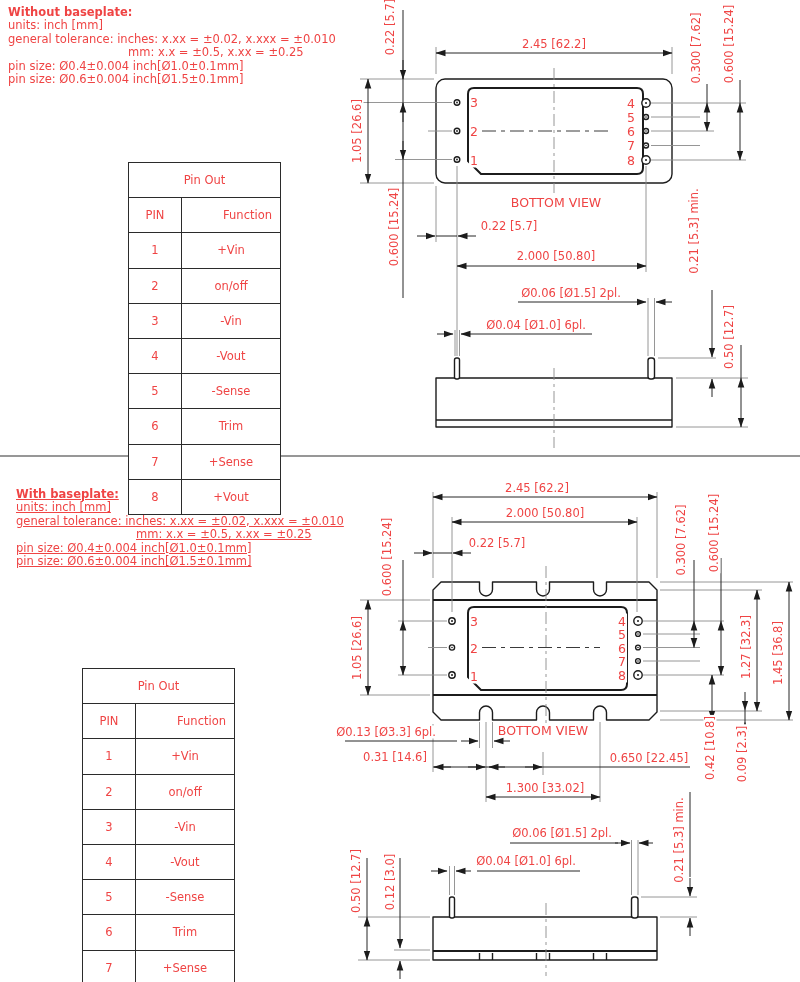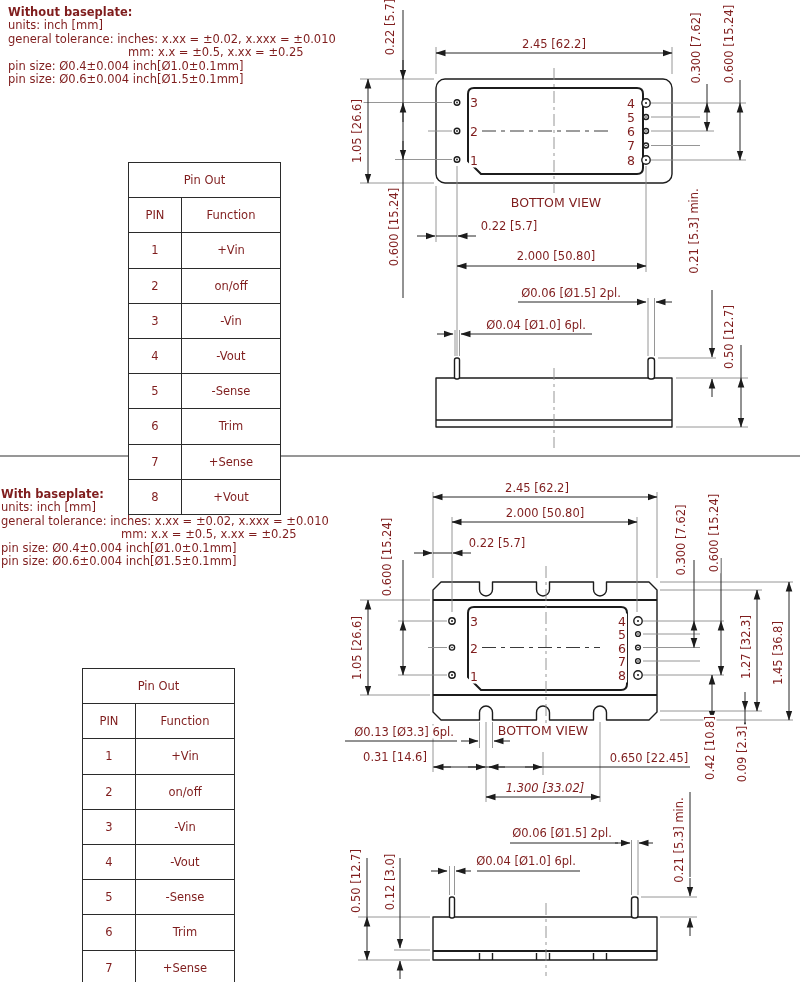--- a/index.html
+++ b/index.html
@@ -1,17 +1,17 @@
 <!DOCTYPE html>
 <html><head>
 <meta charset="utf-8">
 <style>
   html,body { margin:0; padding:0; background:#fff; }
   .page { position:relative; width:800px; height:982px; background:#fff; overflow:hidden;
-          font-family:"DejaVu Sans","Liberation Sans",sans-serif; color:#7f1d1d; }
+          font-family:"DejaVu Sans","Liberation Sans",sans-serif; color:#ef4444; }
   svg.linework { position:absolute; left:0; top:0; }
   .s  { stroke:#1c1c1c; stroke-width:1.4; fill:none; stroke-linejoin:round; }
   .sf { stroke:#1c1c1c; stroke-width:1.4; fill:#fff; stroke-linejoin:round; }
   .sb { stroke:#1c1c1c; stroke-width:2; fill:#fff; stroke-linejoin:round; }
   .s2 { stroke:#1c1c1c; stroke-width:2.2; fill:none; }
   .d  { stroke:#262626; stroke-width:1; fill:none; }
   .e  { stroke:#8a8a8a; stroke-width:0.9; fill:none; }
   .c  { stroke:#8a8a8a; stroke-width:0.9; fill:none; stroke-dasharray:12 4 3 4; }
   .c2 { stroke:#3a3a3a; stroke-width:1; fill:none; stroke-dasharray:14 5 4 5; }
   .m2 { marker-start:url(#ah); marker-end:url(#ah); }
@@ -20,21 +20,21 @@
          background:#fff; padding:0 1px; transform:translate(-50%,-50%); }
   .lbl.v { transform:translate(-50%,-50%) rotate(-90deg); }
   .num { position:absolute; font-size:12.5px; white-space:nowrap; background:#fff;
          padding:0 1px; transform:translate(-50%,-50%); }
   .notes { position:absolute; font-size:11.5px; line-height:13.4px; white-space:nowrap; }
   .notes .nh { font-weight:bold; }
   .notes .indent { padding-left:120px; }
   table.pintable { position:absolute; border-collapse:collapse; font-size:11.5px; background:#fff; }
   table.pintable th, table.pintable td { border:1px solid #2b2b2b; font-weight:normal;
          text-align:center; padding:8px; height:18.2px; }
-  table.pintable .cpin { width:36px; } table.pintable .cfun { width:82px; }
+  table.pintable .cpin { width:36px; } table.pintable .cfun { width:82px;text-align:right; }
   .divider { position:absolute; left:0; top:455px; width:800px; height:2px; background:#979797; }
 </style>
 </head>
 <body>
 
 <div class="page">
 
   <svg class="linework" width="800" height="982" viewBox="0 0 800 982">
     <defs>
       <marker id="ah" viewBox="0 0 10 9" refX="9.5" refY="4.5" markerWidth="10" markerHeight="9" orient="auto-start-reverse">
@@ -257,21 +257,21 @@
 
   <div class="notes" style="left:8px; top:6px;">
     <div class="nh">Without baseplate:</div>
     <div>units: inch [mm]</div>
     <div>general tolerance: inches: x.xx = ±0.02, x.xxx = ±0.010</div>
     <div class="indent">mm: x.x = ±0.5, x.xx = ±0.25</div>
     <div>pin size: Ø0.4±0.004 inch[Ø1.0±0.1mm]</div>
     <div>pin size: Ø0.6±0.004 inch[Ø1.5±0.1mm]</div>
   </div>
 
-  <div class="notes" style="left:1px; top:488px;">
+  <div class="notes" style="left:16px; top:488px;text-decoration:underline;">
     <div class="nh">With baseplate:</div>
     <div>units: inch [mm]</div>
     <div>general tolerance: inches: x.xx = ±0.02, x.xxx = ±0.010</div>
     <div class="indent">mm: x.x = ±0.5, x.xx = ±0.25</div>
     <div>pin size: Ø0.4±0.004 inch[Ø1.0±0.1mm]</div>
     <div>pin size: Ø0.6±0.004 inch[Ø1.5±0.1mm]</div>
   </div>
 
   <table class="pintable" style="left:128px; top:162px;">
     <thead>
@@ -390,27 +390,27 @@
 
   <span class="lbl" style="left:537px; top:488px;">2.45 [62.2]</span>
   <span class="lbl" style="left:545px; top:513px;">2.000 [50.80]</span>
   <span class="lbl" style="left:497px; top:543px;">0.22 [5.7]</span>
   <span class="lbl v" style="left:681px; top:540px;">0.300 [7.62]</span>
   <span class="lbl v" style="left:714px; top:533px;">0.600 [15.24]</span>
   <span class="lbl v" style="left:387px; top:557px;">0.600 [15.24]</span>
   <span class="lbl v" style="left:357px; top:648px;">1.05 [26.6]</span>
   <span class="lbl v" style="left:746px; top:647px;">1.27 [32.3]</span>
   <span class="lbl v" style="left:778px; top:653px;">1.45 [36.8]</span>
-  <span class="lbl" style="left:404px; top:732px;">Ø0.13 [Ø3.3] 6pl.</span>
+  <span class="lbl" style="left:386px; top:732px;">Ø0.13 [Ø3.3] 6pl.</span>
   <span class="lbl" style="left:543px; top:730px; font-size:12.5px;">BOTTOM VIEW</span>
   <span class="lbl" style="left:395px; top:757px;">0.31 [14.6]</span>
   <span class="lbl" style="left:649px; top:758px;">0.650 [22.45]</span>
   <span class="lbl v" style="left:710px; top:748px;">0.42 [10.8]</span>
   <span class="lbl v" style="left:742px; top:754px;">0.09 [2.3]</span>
-  <span class="lbl" style="left:545px; top:788px;font-style:italic;">1.300 [33.02]</span>
+  <span class="lbl" style="left:545px; top:788px;">1.300 [33.02]</span>
   <span class="lbl" style="left:562px; top:833px;">Ø0.06 [Ø1.5] 2pl.</span>
   <span class="lbl" style="left:526px; top:861px;">Ø0.04 [Ø1.0] 6pl.</span>
   <span class="lbl v" style="left:679px; top:840px;">0.21 [5.3] min.</span>
   <span class="lbl v" style="left:356px; top:881px;">0.50 [12.7]</span>
   <span class="lbl v" style="left:390px; top:882px;">0.12 [3.0]</span>
 
   <span class="num" style="left:474px; top:621px;">3</span>
   <span class="num" style="left:474px; top:648px;">2</span>
   <span class="num" style="left:474px; top:676px;">1</span>
   <span class="num" style="left:622px; top:621px;">4</span>

